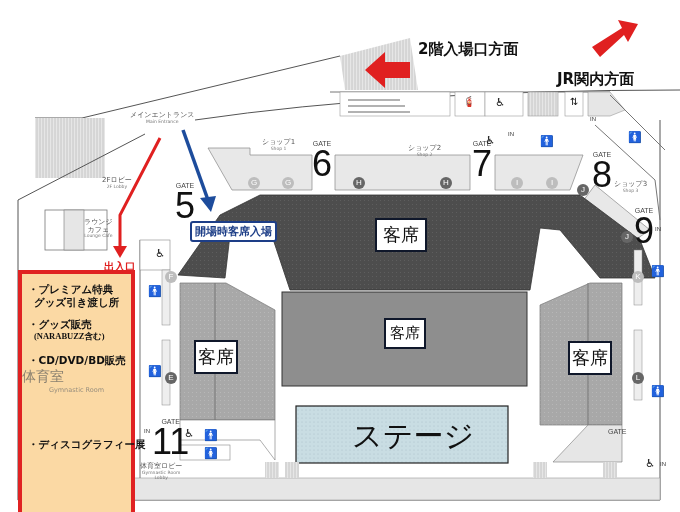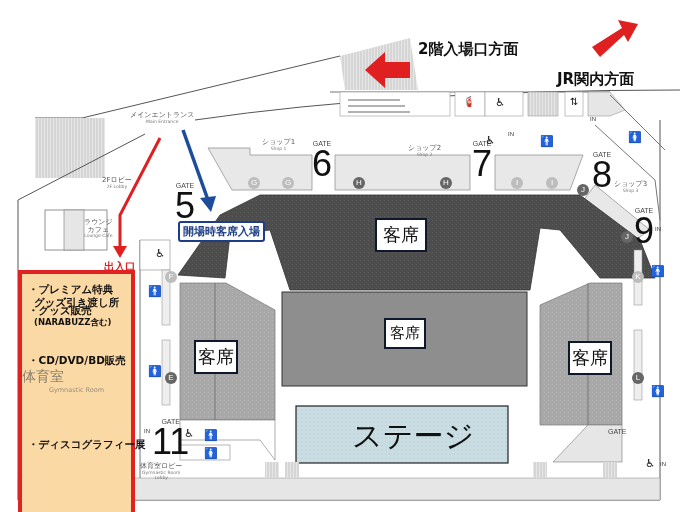--- a/index.html
+++ b/index.html
@@ -184,21 +184,21 @@
 <span class="inlbl" style="left:655px;top:226px;">IN</span>
 <span class="inlbl" style="left:660px;top:461px;">IN</span>
 <span class="inlbl" style="left:144px;top:428px;">IN</span>
 
 <div class="seat-box" style="left:375px;top:218px;width:48px;height:30px;">客席</div>
 <div class="seat-box" style="left:384px;top:318px;width:38px;height:27px;font-size:15px;">客席</div>
 <div class="seat-box" style="left:194px;top:340px;width:40px;height:30px;">客席</div>
 <div class="seat-box" style="left:568px;top:341px;width:40px;height:30px;">客席</div>
 <div class="stage-lbl" style="left:352px;top:416px;">ステージ</div>
 
-<div class="entry-tag" style="left:178px;top:221px;">開場時客席入場</div>
+<div class="entry-tag" style="left:190px;top:221px;">開場時客席入場</div>
 <div class="exit-lbl" style="left:104px;top:260px;">出入口</div>
 <span class="ico" style="left:155px;top:248px;">♿</span>
 <span class="ico" style="left:485px;top:135px;">♿</span>
 <span class="ico" style="left:645px;top:458px;">♿</span>
 <span class="ico" style="left:184px;top:428px;">♿</span>
 
 <span class="ico" style="left:148px;top:286px;">🚹</span>
 <span class="ico" style="left:148px;top:366px;">🚺</span>
 <span class="ico" style="left:540px;top:136px;">🚹</span>
 <span class="ico" style="left:628px;top:132px;">🚺</span>
@@ -217,21 +217,21 @@
 <div class="circ dark" style="left:621px;top:231px;">J</div>
 <div class="circ light" style="left:632px;top:271px;">K</div>
 <div class="circ dark" style="left:632px;top:372px;">L</div>
 <div class="circ light" style="left:165px;top:271px;">F</div>
 <div class="circ dark" style="left:165px;top:372px;">E</div>
 
 <div class="gym-box">
   <div class="gym-item" style="top:9px;">
     <span>・プレミアム特典</span><span class="sub" style="font-size:10.5px;">グッズ引き渡し所</span>
   </div>
-  <div class="gym-item" style="top:30px;">
+  <div class="gym-item" style="top:44px;font-family:Liberation Serif, serif;">
     <span>・グッズ販売</span><span class="sub">(NARABUZZ含む)</span>
   </div>
   <div class="gym-item" style="top:80px;">
     <span>・CD/DVD/BD販売</span>
   </div>
   <div class="gym-title" style="top:94px;">体育室</div>
   <div class="gym-title-en" style="top:112px;">Gymnastic Room</div>
   <div class="gym-item" style="top:164px;">
     <span>・ディスコグラフィー展</span>
   </div>

